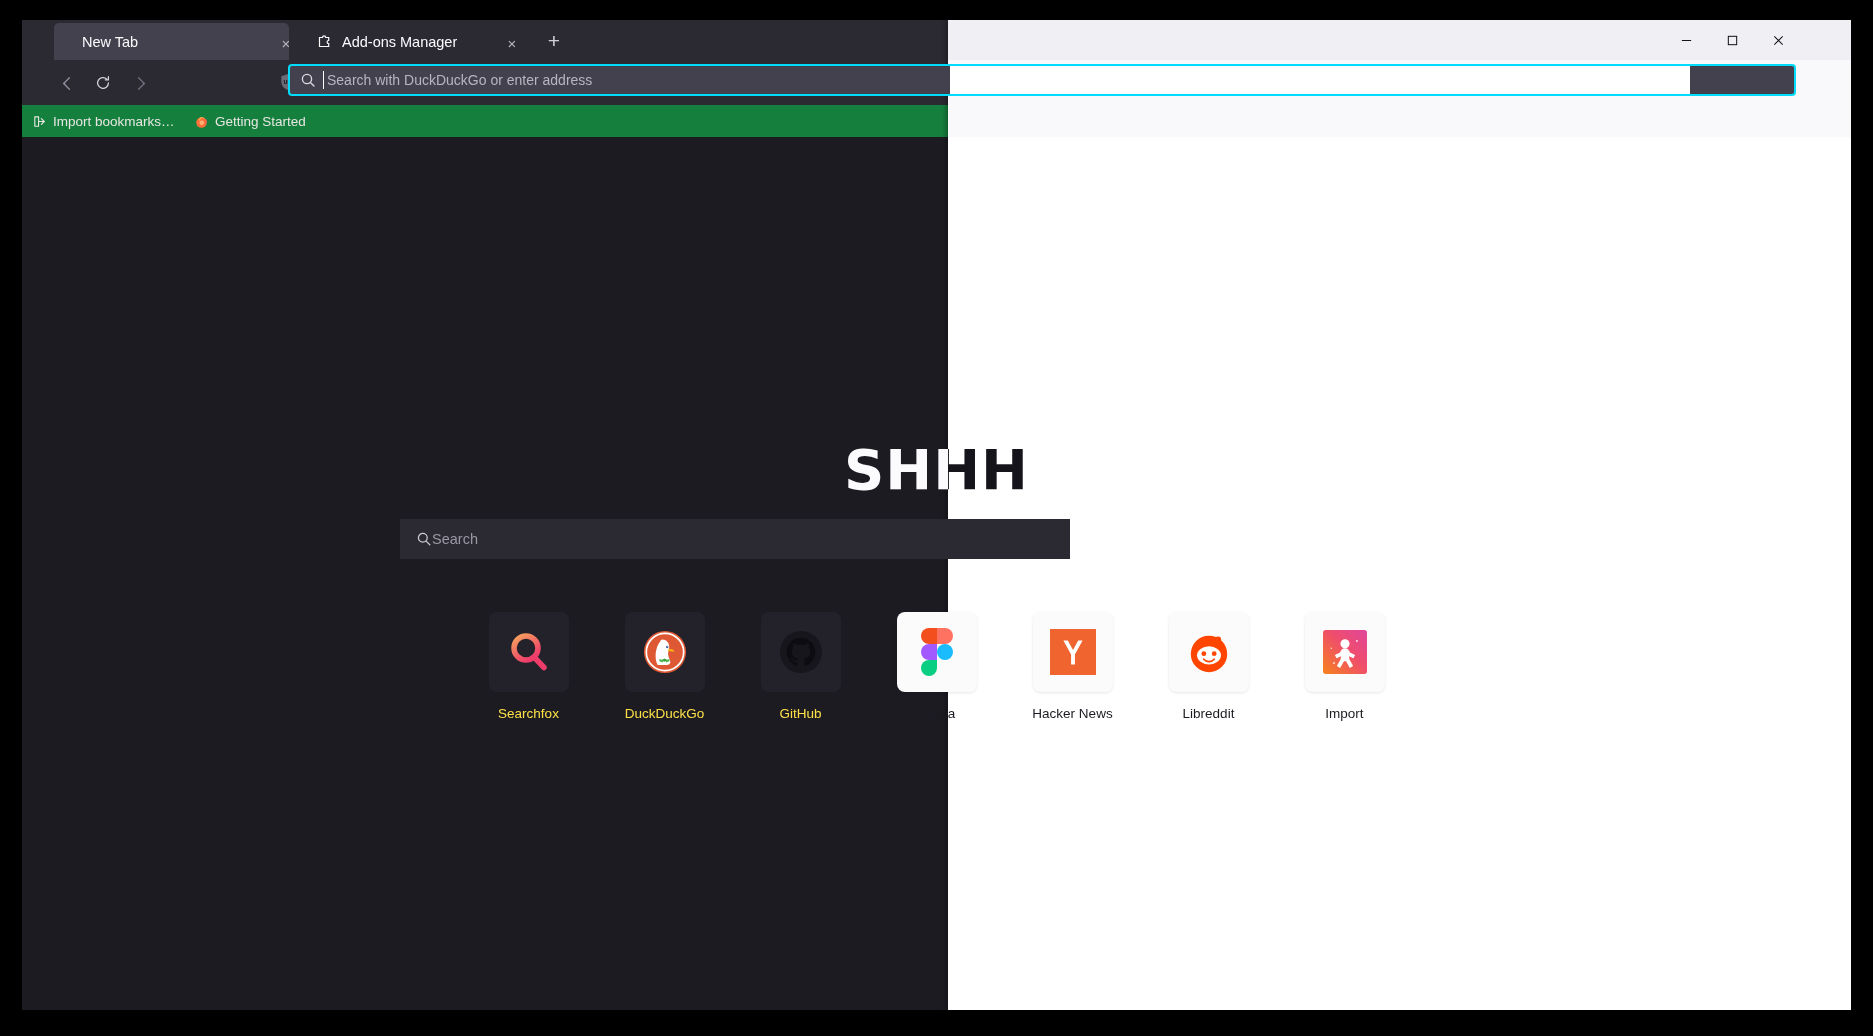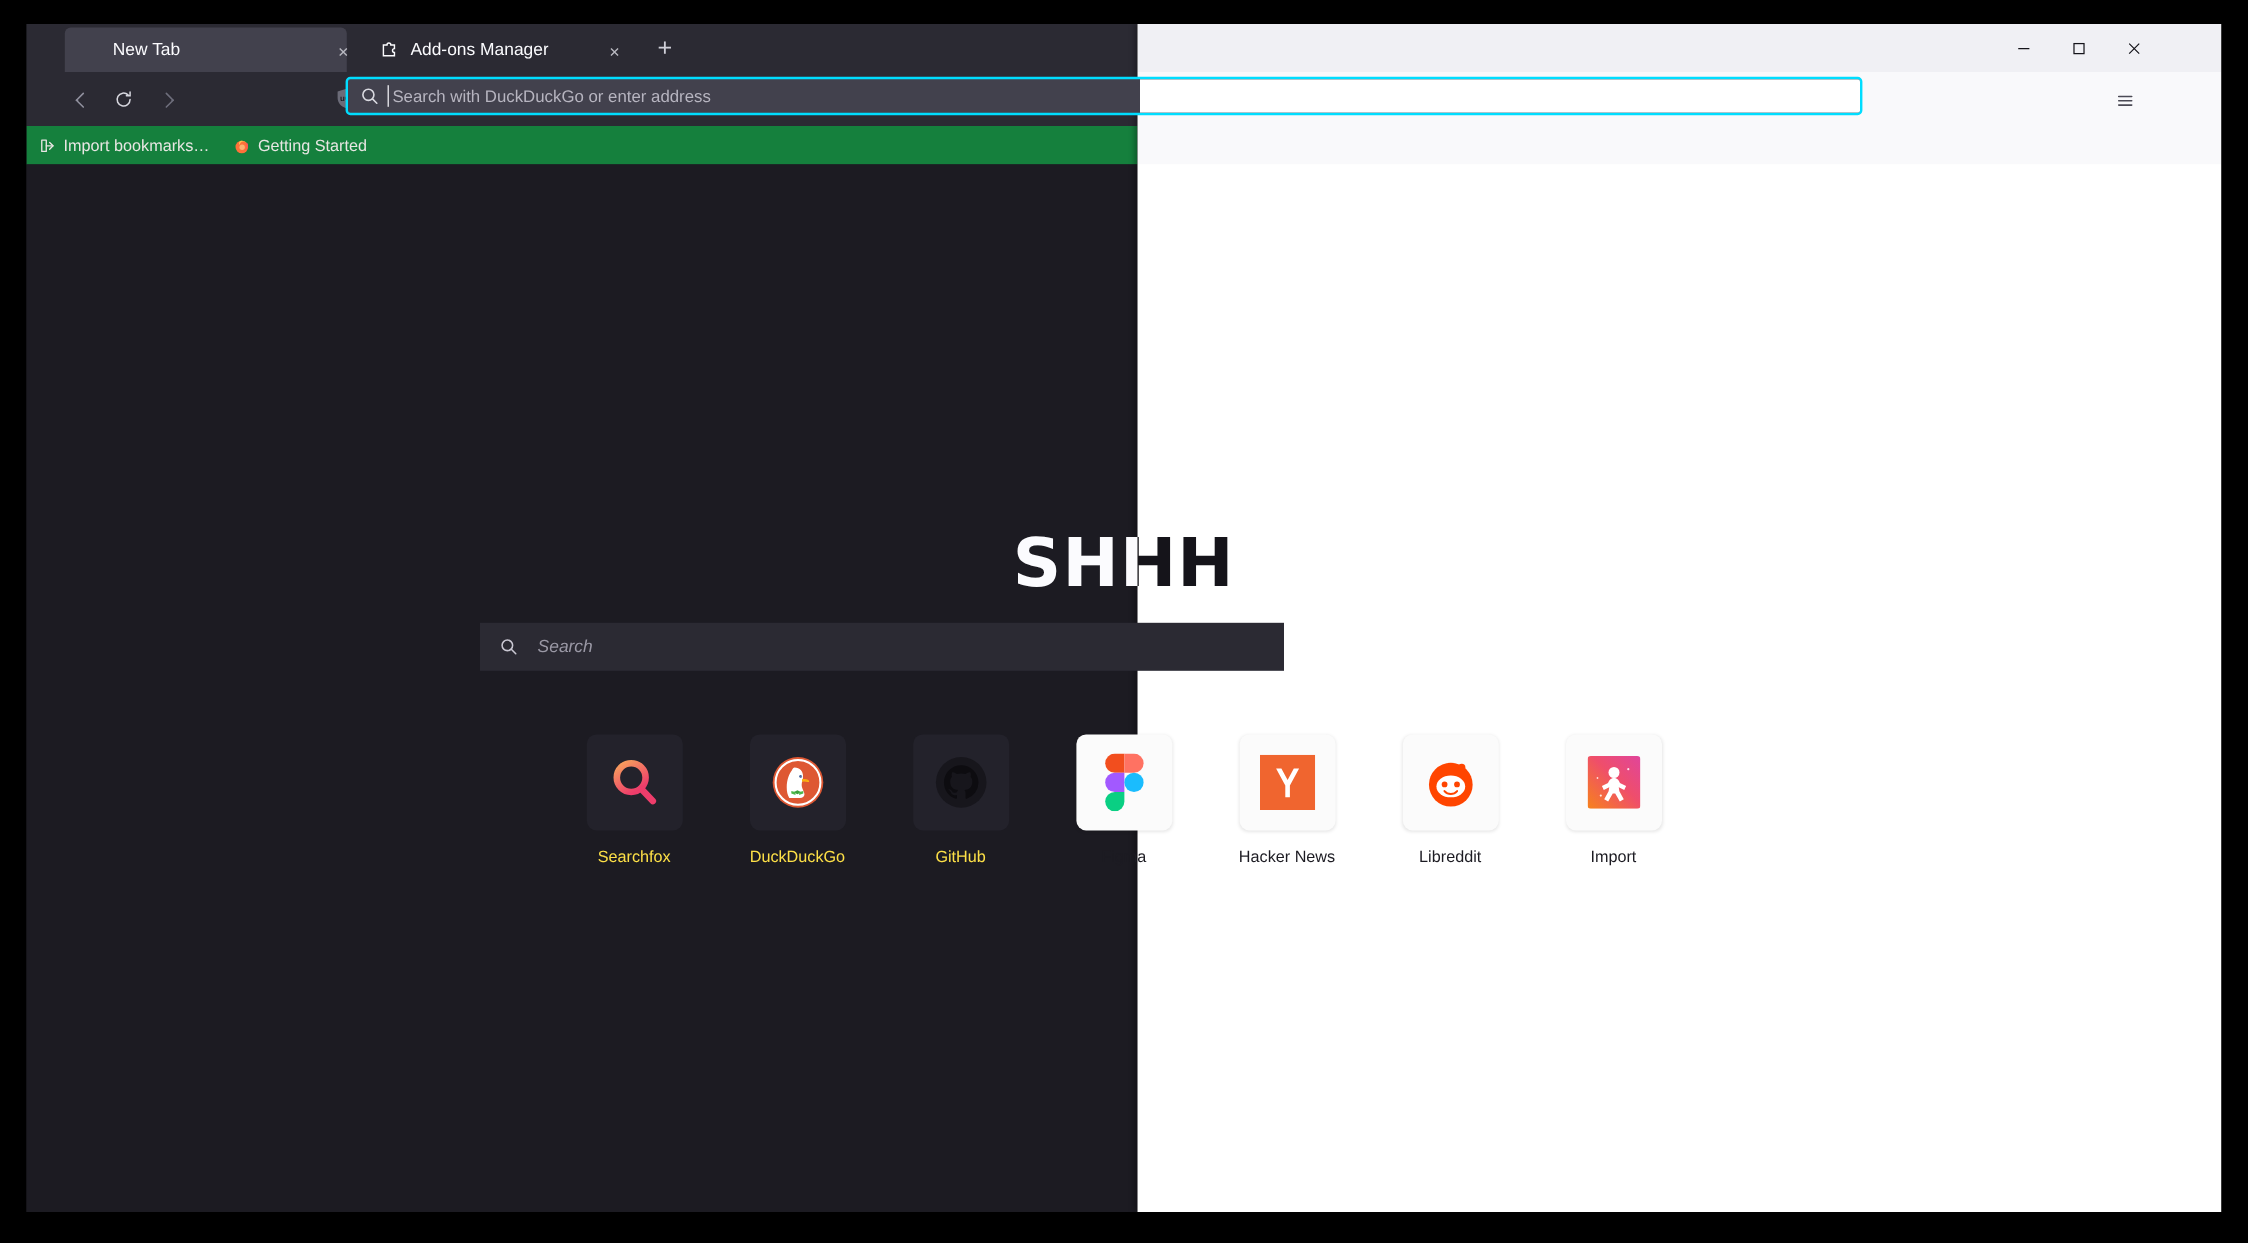--- a/index.html
+++ b/index.html
@@ -93,21 +93,21 @@
     background: #f9f9fb;
   }
   .light-content {
     position: absolute; left: 0; top: 117px; width: 903px; height: 873px;
     background: #ffffff;
   }
 
   
   #urlbar {
     position: absolute; left: 288px; top: 64px;
-    width: 1264px; height: 32px;
+    width: 1508px; height: 32px;
     background: #42414d;
     border: 2px solid #00ddff;
     border-radius: 4px;
     display: flex; align-items: center;
     overflow: hidden;
   }
   #urlbar-light-half {
     position: absolute; left: 660px; top: 0;
     width: 740px; height: 28px;
     background: #ffffff;
@@ -138,21 +138,21 @@
     font-size: 56px; font-weight: 800; letter-spacing: 1px;
     font-family: "DejaVu Sans", sans-serif;
   }
   #ntp-search {
     position: absolute; left: 378px; top: 382px;
     width: 670px; height: 40px;
     background: #2b2a33;
     display: flex; align-items: center;
   }
   #ntp-search-ico { margin-left: 16px; width: 16px; height: 16px; }
-  #ntp-search-ph { margin-left: 16px; font-size: 14.5px; color: #9a98a5; font-style: italic; }
+  #ntp-search-ph { margin-left: 0; font-size: 14.5px; color: #9a98a5; }
 
   .shortcuts-row {
     position: absolute; top: 475px; left: 0; width: 1829px;
     display: flex; justify-content: center; gap: 0;
   }
   .shortcut {
     width: 136px;
     display: flex; flex-direction: column; align-items: center;
   }
   .shortcut .sq {
@@ -167,21 +167,21 @@
   .shortcut.light .lbl { color: #1c1b22; }
 </style>
 </head>
 <body>
 
 <div id="screen">
 
   <div id="back-window">
 
     <div class="dark-tabbar">
-      <div class="dark-tab active" style="left:32px; width:235px; padding:0 34px 0 14px;">
+      <div class="dark-tab active" style="left:32px; width:235px; padding:0 34px 0 2px;">
         <span class="tab-fav"></span>
         <span class="tab-title">New Tab</span>
       </div>
       <div class="tab-close" style="left:252px; top:11px;">×</div>
 
       <div class="dark-tab" style="left:280px; width:235px; padding:0 34px 0 14px;">
         <span class="tab-fav">
           <svg viewBox="0 0 17 17" width="17" height="17" fill="none" stroke="#fbfbfe" stroke-width="1.2">
             <path d="M3.5 4.5h3a1.6 1.6 0 1 1 3.2 0h3v3a1.6 1.6 0 1 0 0 3.2v2.8h-9.2z"></path>
           </svg>

